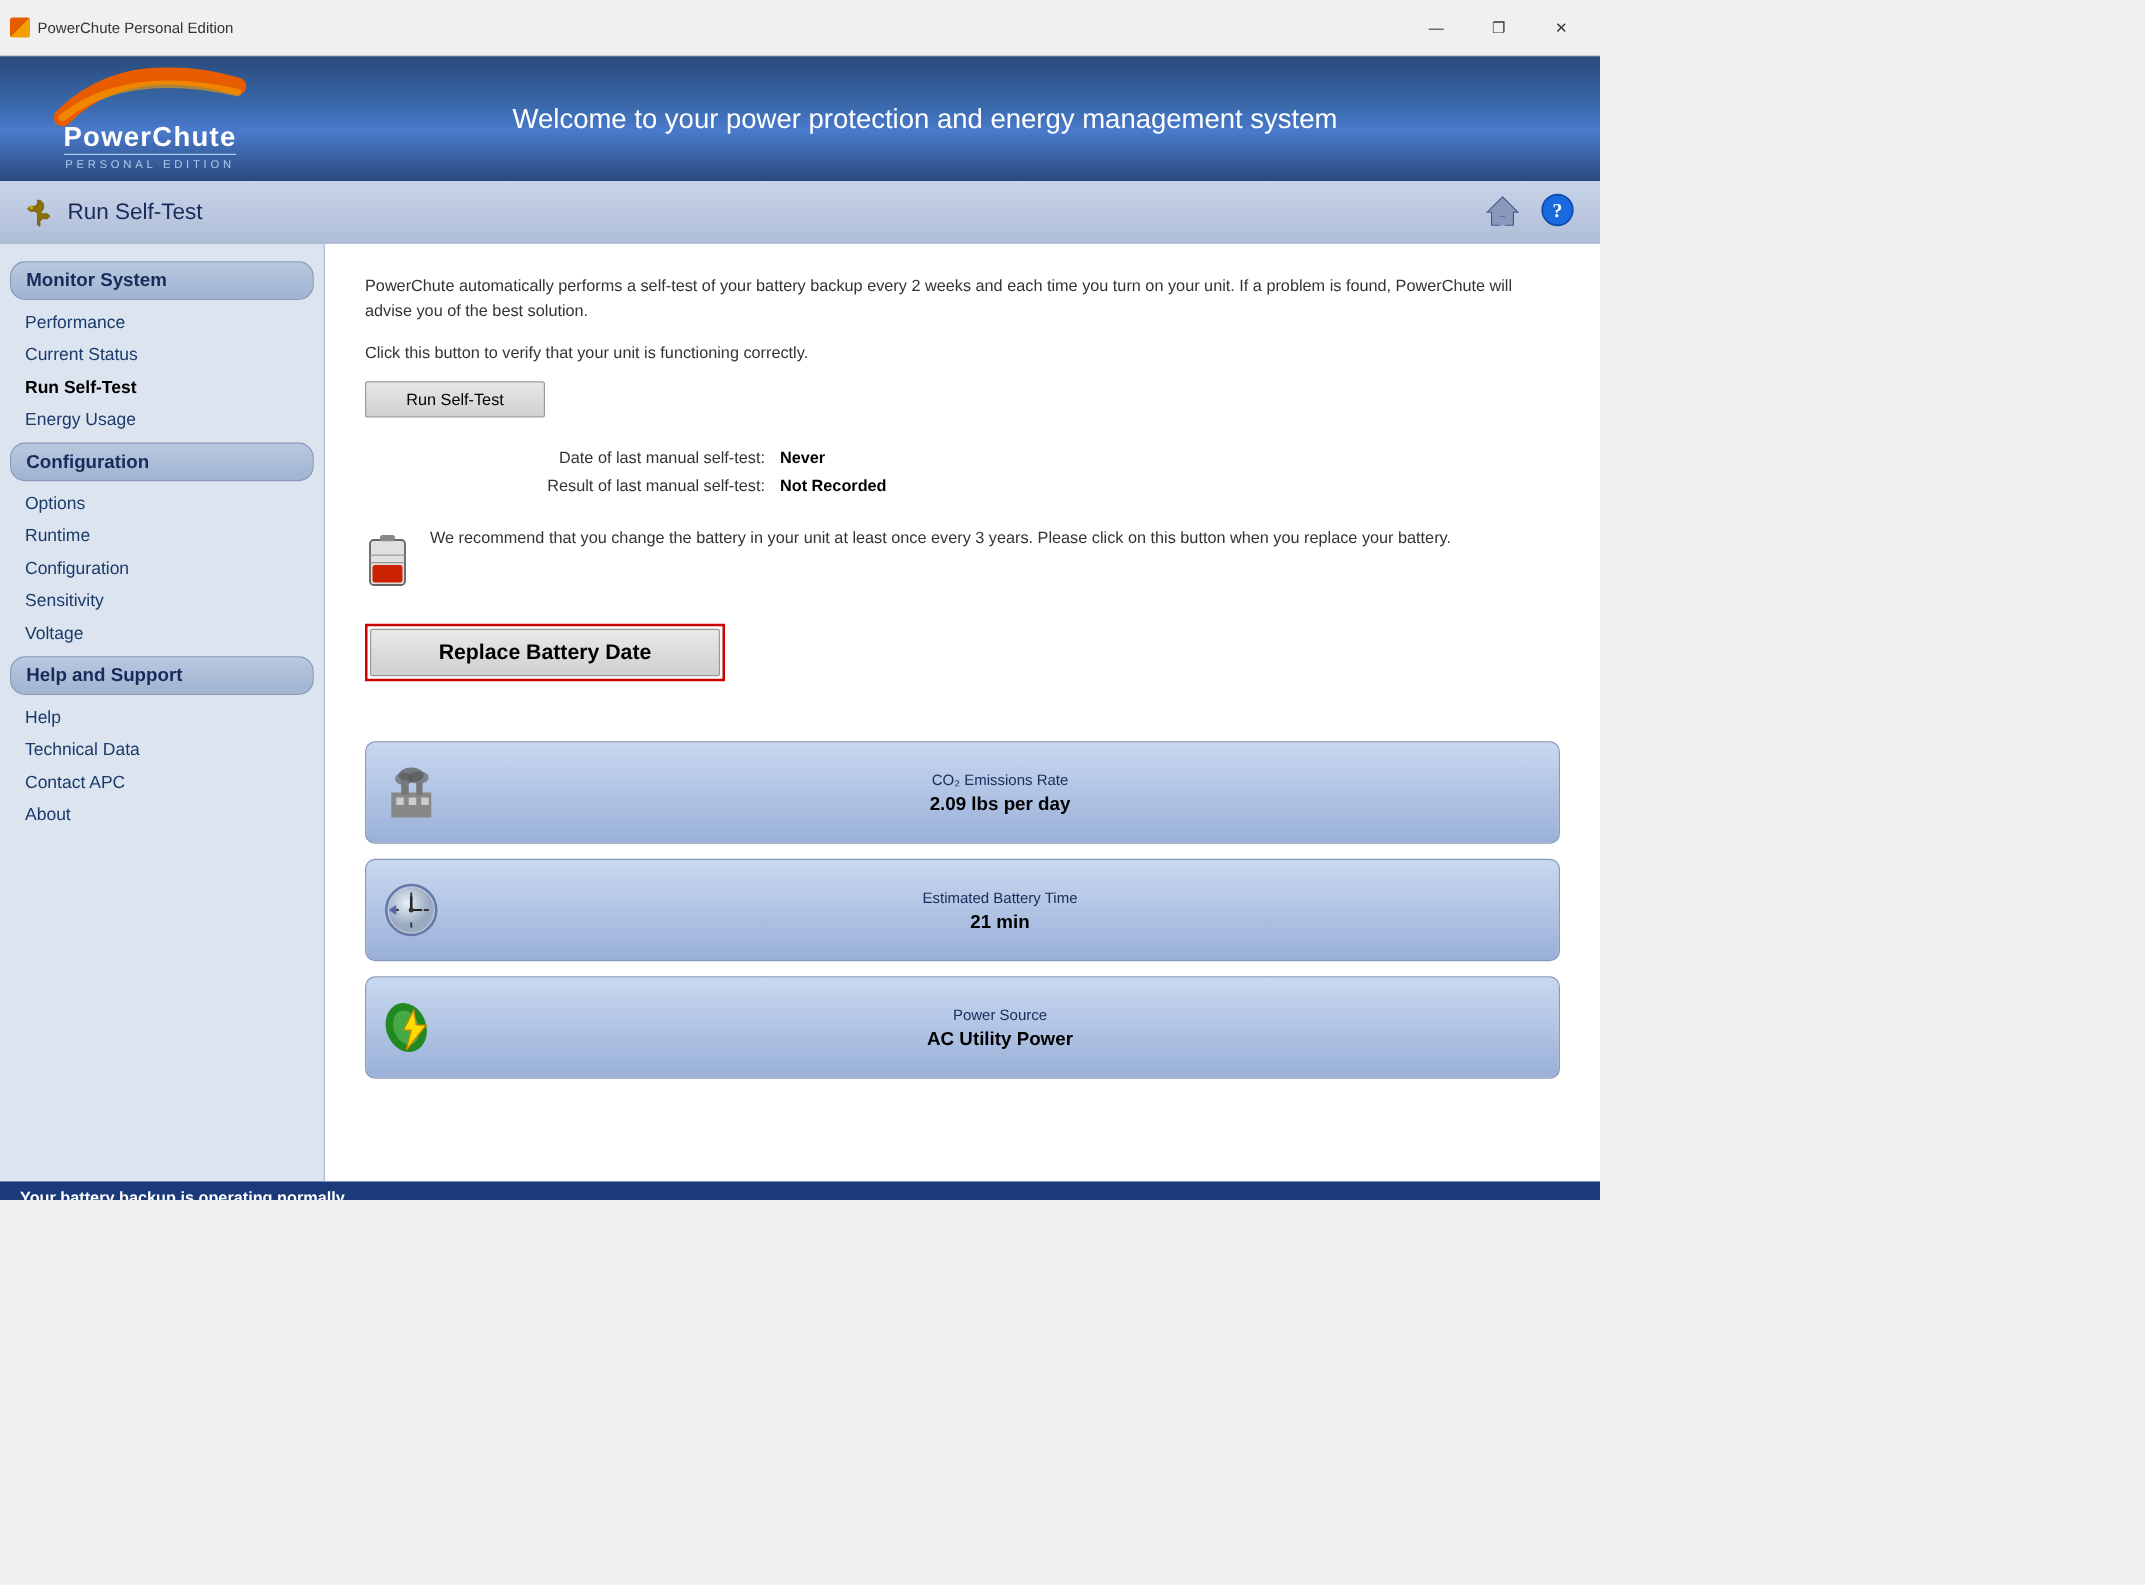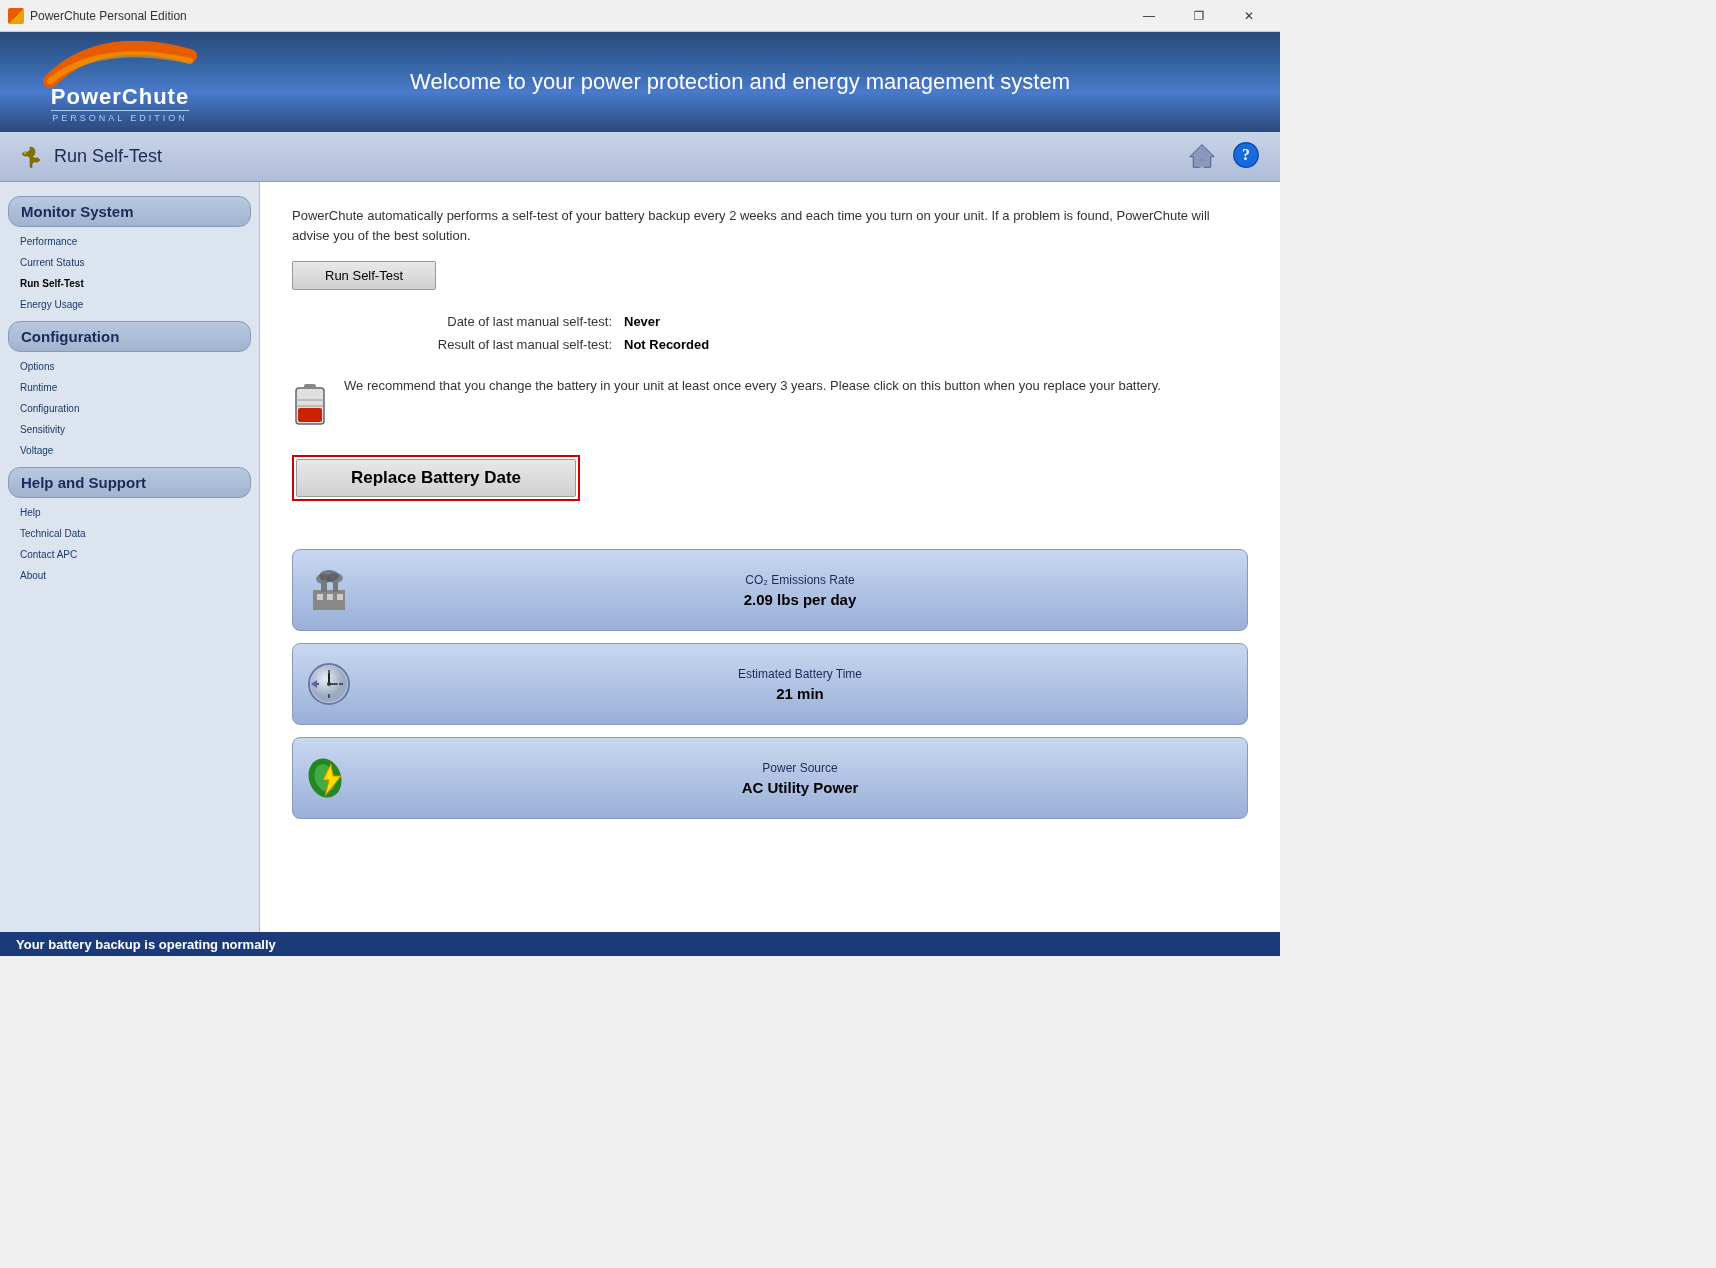--- a/index.html
+++ b/index.html
@@ -1,21 +1,21 @@
 <!DOCTYPE html>
 <html><head>
   <meta charset="utf-8">
   <style>
     * { margin: 0; padding: 0; box-sizing: border-box; }
     body { font-family: 'Segoe UI', Arial, sans-serif; font-size: 13px; background: #f0f0f0; width: 1280px; height: 960px; overflow: hidden; }
 
     
     .titlebar {
       background: #f0f0f0;
-      height: 32px;
+      height: 45px;
       display: flex;
       align-items: center;
       padding: 0 8px;
       border-bottom: 1px solid #ccc;
     }
     .titlebar-icon {
       width: 16px; height: 16px;
       background: linear-gradient(135deg, #e85c00 50%, #f0a000 50%);
       border-radius: 2px;
       margin-right: 6px;
@@ -126,21 +126,21 @@
       margin: 6px 8px 4px 8px;
       padding: 6px 12px;
       font-size: 15px;
       font-weight: bold;
       color: #1a2a5a;
     }
     .sidebar-item {
       padding: 5px 20px;
       cursor: pointer;
       color: #1a3a6a;
-      font-size: 10px;
+      font-size: 14px;
     }
     .sidebar-item.active { font-weight: bold; color: #000; }
 
     
     .content {
       flex: 1;
       background: white;
       padding: 24px 32px;
       overflow-y: auto;
     }
@@ -355,20 +355,21 @@
 
     <div class="sidebar-section-header">Help and Support</div>
     <div class="sidebar-item">Help</div>
     <div class="sidebar-item">Technical Data</div>
     <div class="sidebar-item">Contact APC</div>
     <div class="sidebar-item">About</div>
   </div>
 
   <div class="content">
     <p class="content-desc">PowerChute automatically performs a self-test of your battery backup every 2 weeks and each time you turn on your unit. If a problem is found, PowerChute will advise you of the best solution.</p>
+    <p class="content-click-text">Click this button to verify that your unit is functioning correctly.</p>
 
     <button class="run-selftest-btn">Run Self-Test</button>
 
     <div class="selftest-results">
       <div class="selftest-row">
         <span class="selftest-label">Date of last manual self-test:</span>
         <span class="selftest-value">Never</span>
       </div>
       <div class="selftest-row">
         <span class="selftest-label">Result of last manual self-test:</span>

